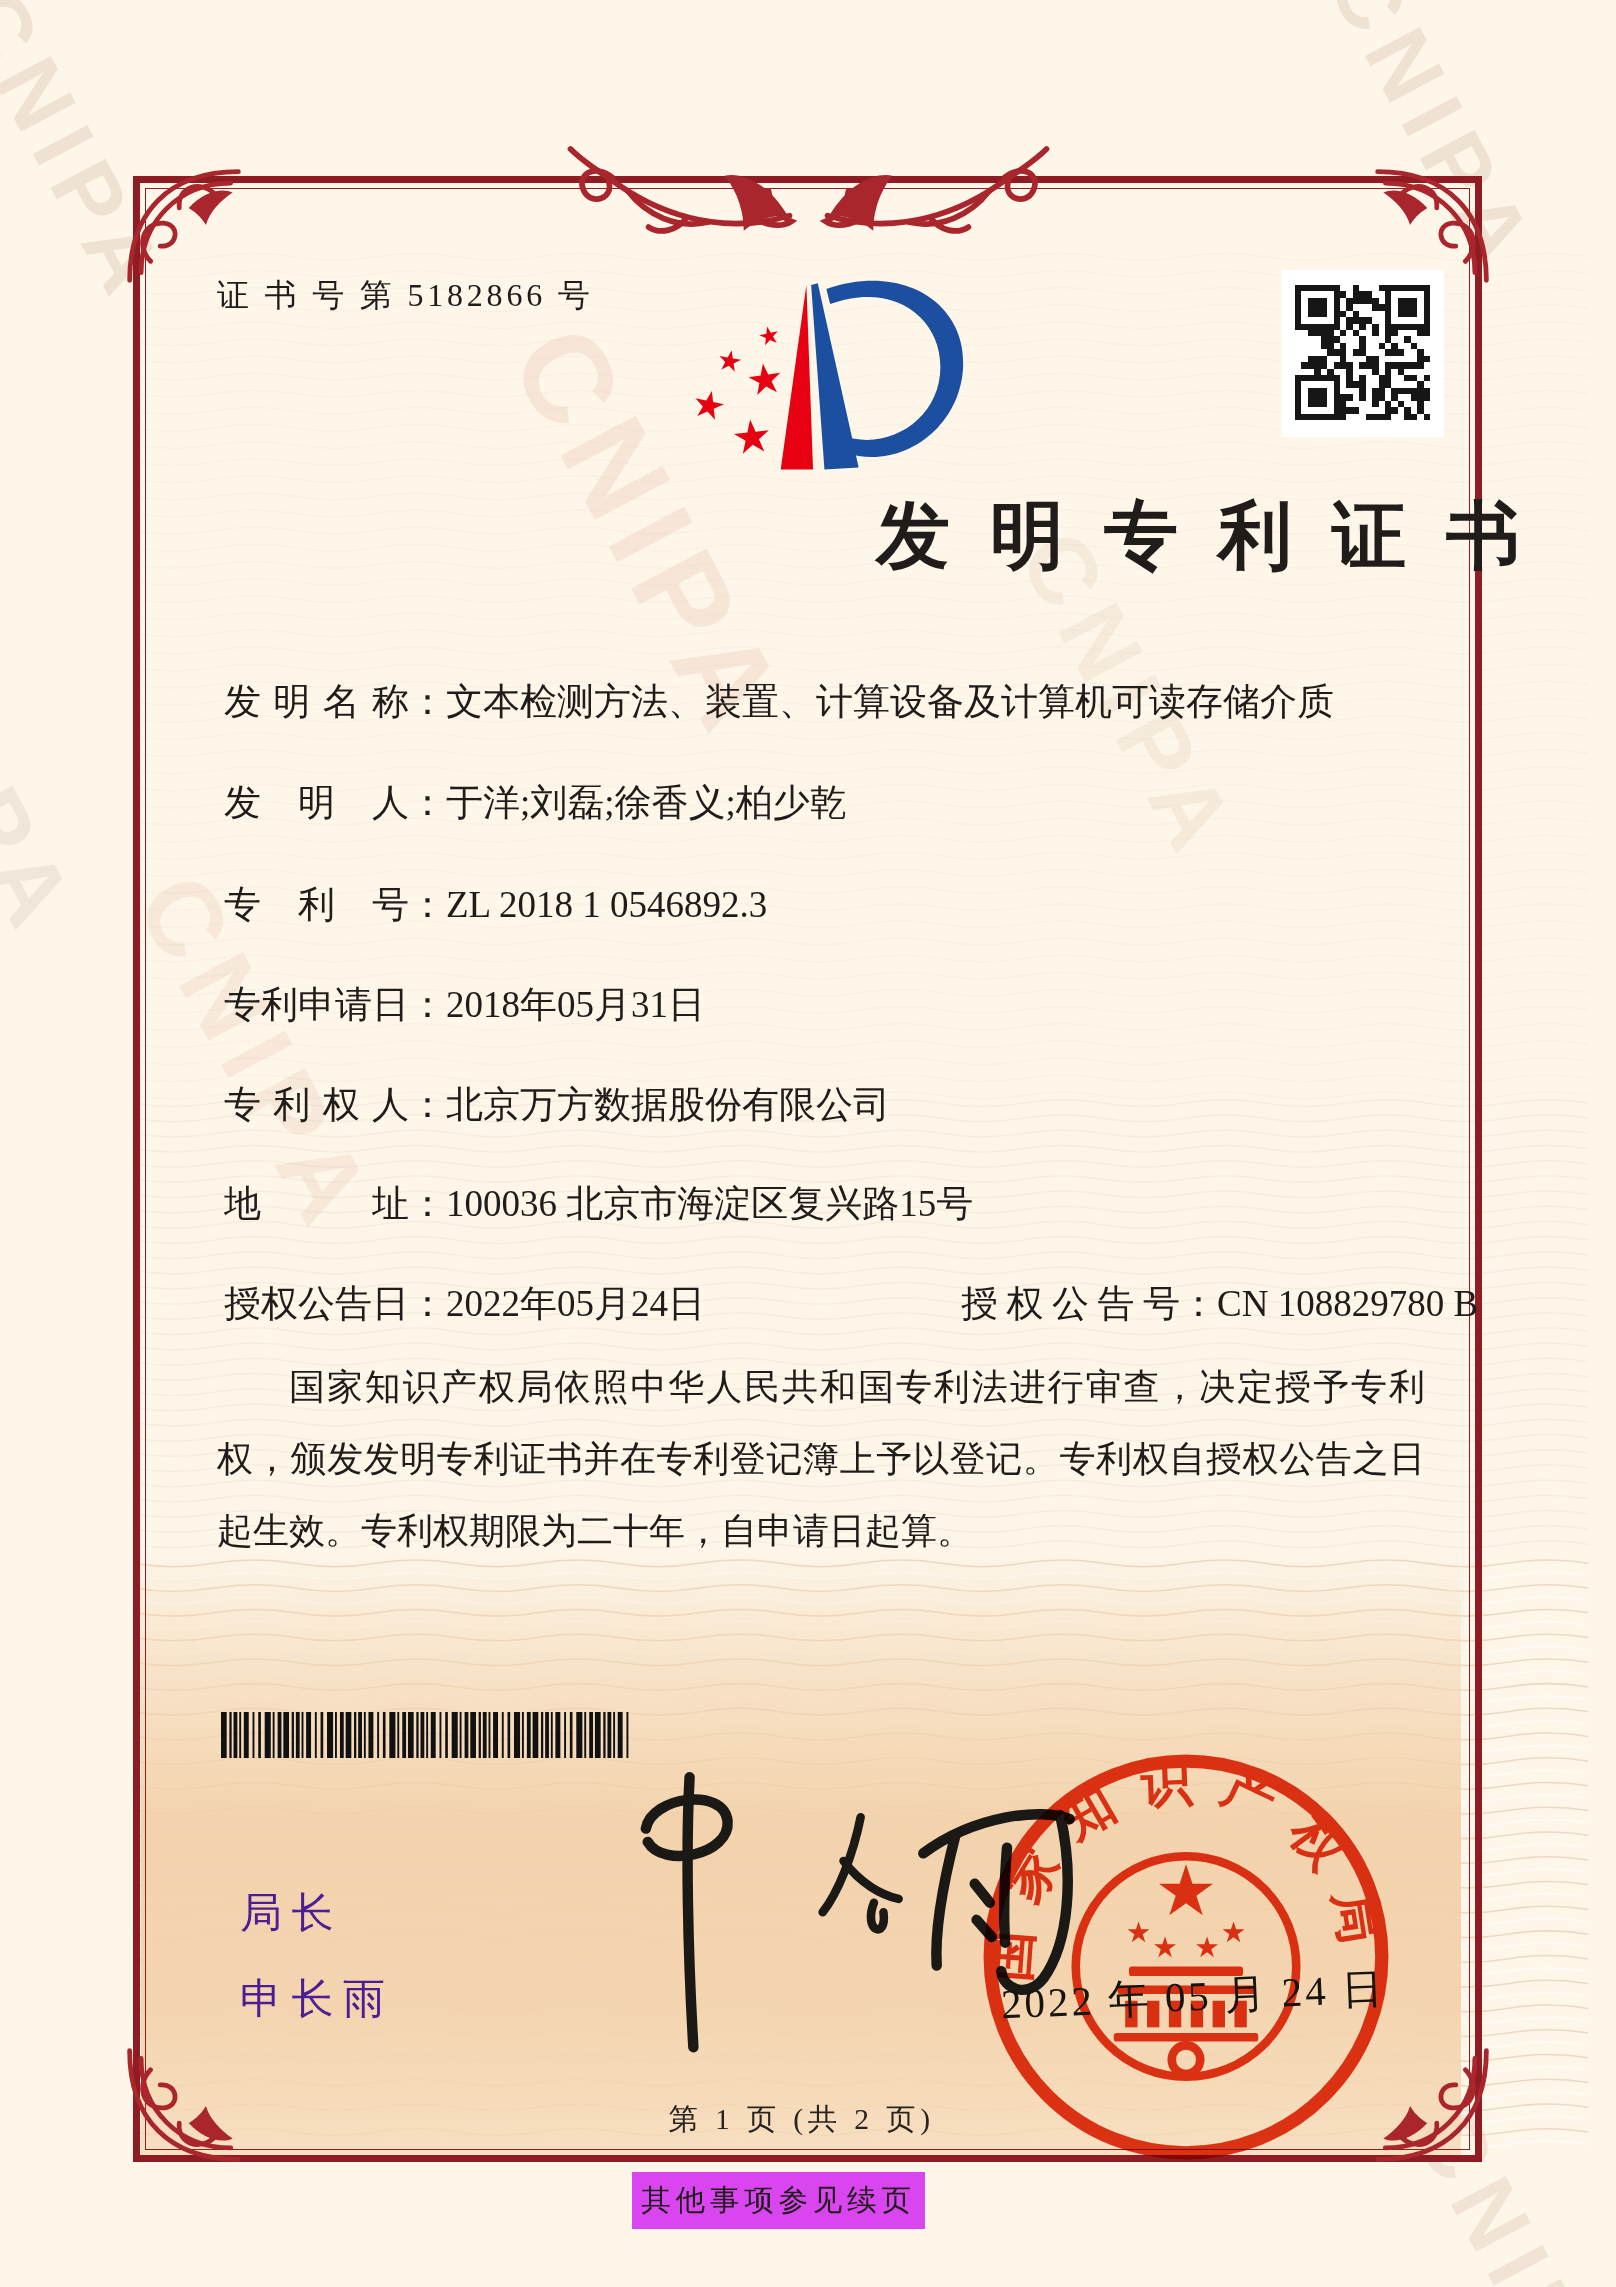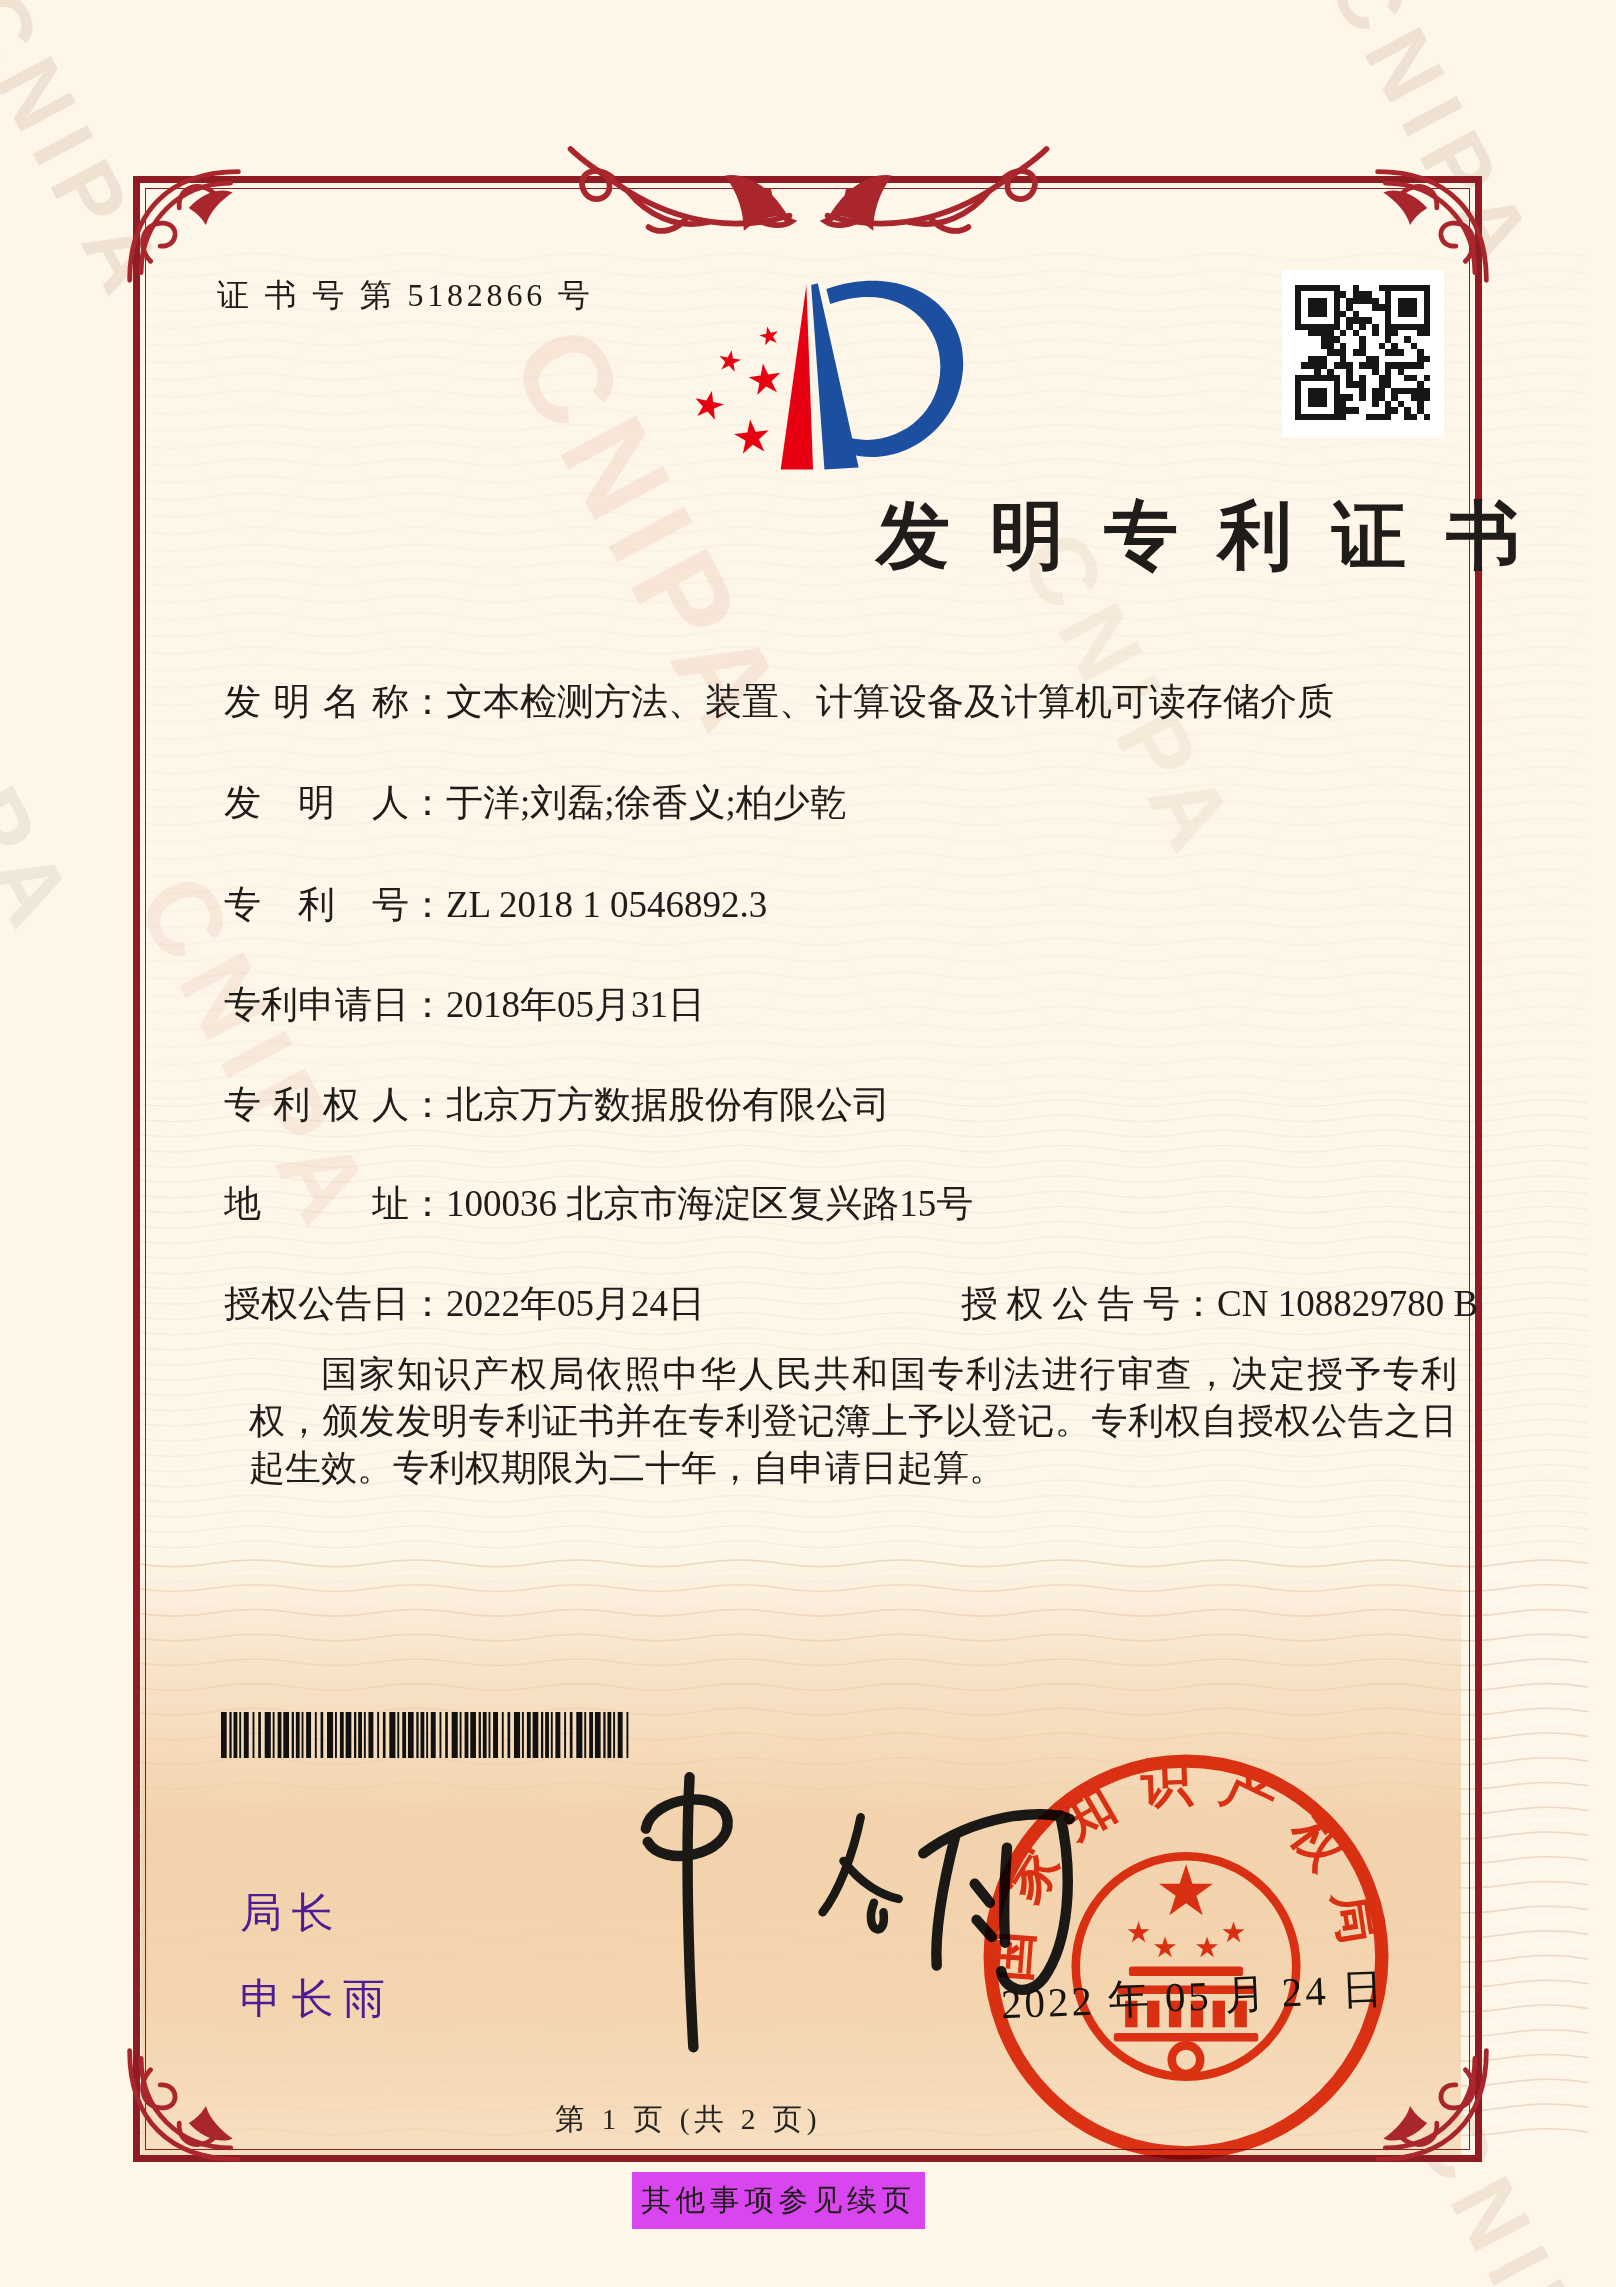--- a/index.html
+++ b/index.html
@@ -25,34 +25,34 @@
   #qr{position:absolute;left:13.3px;top:15px;width:135px;height:135px;}
   #title{position:absolute;left:0;top:487px;width:1560px;text-align:right;
          font-size:74px;font-weight:bold;letter-spacing:40px;text-indent:40px;}
   
   .frow{position:absolute;left:224px;font-size:37px;white-space:nowrap;}
   .flabel{display:inline-block;text-align:justify;text-align-last:justify;vertical-align:bottom;}
   .w195{width:185px;} .w230{width:219px;}
   .grant2{position:absolute;left:737px;top:0;}
   
   #bodyText{position:absolute;left:217px;top:1351px;width:1208px;
-            font-size:36px;line-height:47px;text-align:justify;margin-left:32px;}
+            font-size:36px;line-height:72px;text-align:justify;}
   #bodyText p{margin:0;text-indent:2em;}
   
   #band{position:absolute;left:141px;top:1550px;width:1320px;height:609px;
         background:linear-gradient(180deg,rgba(245,216,180,0) 0%,rgba(244,213,176,.55) 18%,
                    rgba(242,208,168,.92) 45%,rgba(243,211,172,.95) 75%,rgba(246,218,184,.8) 100%);}
   #barcode{position:absolute;left:221px;top:1712px;width:418px;height:46px;}
   .signerTxt{position:absolute;left:240px;font-size:42px;letter-spacing:9.5px;
              font-family:"Liberation Sans","DejaVu Sans",sans-serif;color:#4c1d95;}
   #signature{position:absolute;left:547px;top:1760px;width:537px;height:314px;}
   #seal{position:absolute;left:975px;top:1746px;width:422px;height:422px;mix-blend-mode:multiply;}
   #sealDate{position:absolute;left:1001px;top:1969px;width:399px;font-size:41px;
             letter-spacing:2.9px;color:#17140f;transform:rotate(-2.4deg);}
-  #pageNum{position:absolute;left:555px;top:2100px;width:380px;text-align:left;
+  #pageNum{position:absolute;left:555px;top:2100px;width:380px;text-align:right;
            font-size:29.5px;letter-spacing:4.8px;color:#262320;}
   #noteBox{position:absolute;left:632px;top:2172px;width:293px;height:57px;background:#d946ef;
            display:flex;align-items:center;justify-content:center;}
   #noteBox span{font-size:29.5px;letter-spacing:4.8px;}
   svg{display:block;}
 </style>
 </head>
 <body>
 
 <div id="page">

